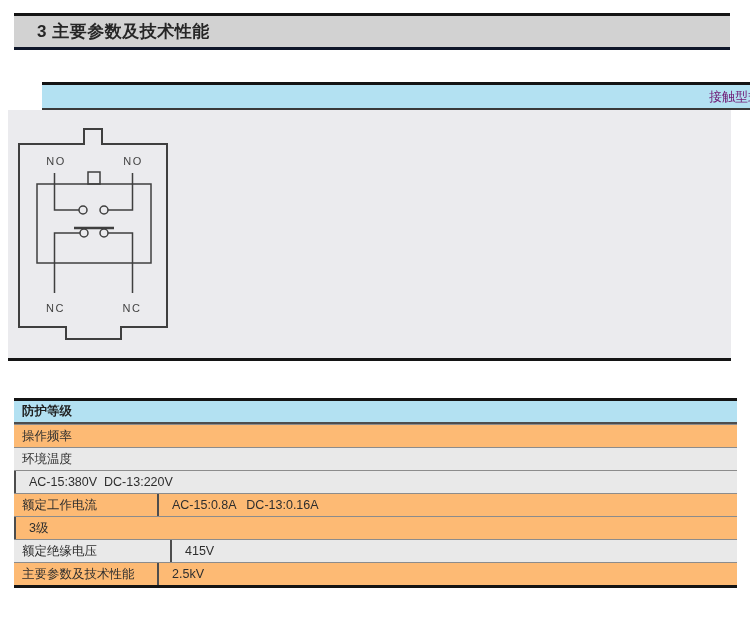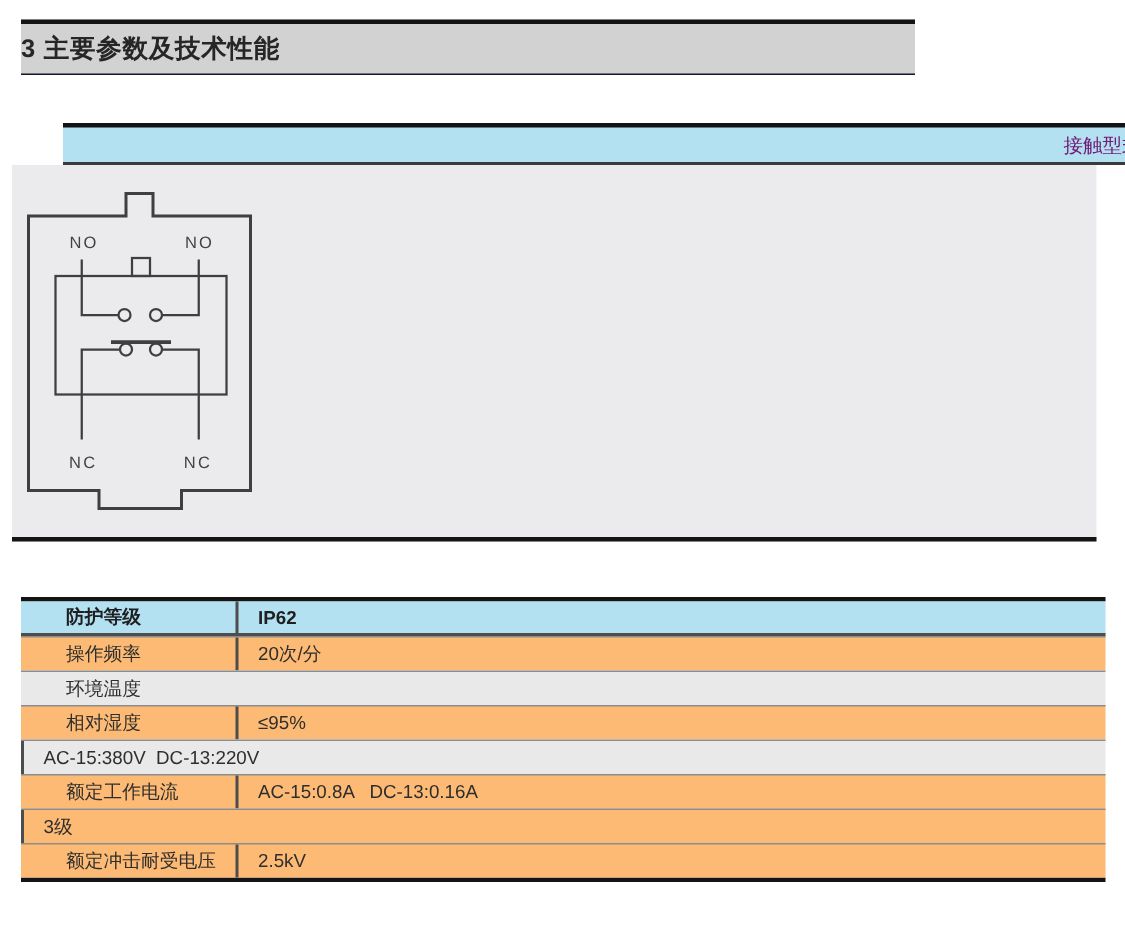--- a/index.html
+++ b/index.html
@@ -2,24 +2,24 @@
 <html><head>
 <meta charset="utf-8">
 <style>
   html,body{margin:0;padding:0;}
   body{
     width:750px;height:634px;background:#ffffff;position:relative;
     font-family:"Liberation Sans","DejaVu Sans",sans-serif;
     -webkit-font-smoothing:antialiased;
   }
   .section-header{
-    position:absolute;left:14px;top:13px;width:596px;height:37px;
+    position:absolute;left:14px;top:13px;width:716px;height:37px;
     box-sizing:border-box;background:#d2d2d2;
-    border-top:3px solid #141414;border-bottom:1px solid #0f172a;
-    display:flex;align-items:center;
+    border-top:3px solid #141414;border-bottom:3px solid #0f172a;
+    display:flex;align-items:center;padding-left:23px;
   }
   .section-title{font-size:17px;font-weight:bold;color:#262626;letter-spacing:0.5px;}
 
   .contact-bar{
     position:absolute;left:14px;top:82px;width:723px;height:28px;
     box-sizing:border-box;background:#b3e1f2;
     border-top:3px solid #141414;border-bottom:2px solid #3a3a3a;
     display:flex;align-items:center;justify-content:flex-end;
     padding-right:4px;font-size:13px;color:#701a75;margin-left:28px;
   }
@@ -46,21 +46,21 @@
     font-size:12.5px;color:#2e2e2e;background:#fdba74;
     border-top:1px solid #8c8c8c;
   }
   .t-row:first-child{border-top:none;}
   .t-row.gray{background:#e9e9e9;gap:13px;}
   .t-header{
     background:#b3e1f2;font-weight:bold;color:#1f1f1f;
     border-bottom:2px solid #4d4d4d;
   }
   .t-param{
-    width:143px;box-sizing:border-box;padding-left:30px;
+    width:143px;box-sizing:border-box;padding-left:8px;
     display:flex;align-items:center;
   }
   .t-value{
     flex:1;box-sizing:border-box;padding-left:13px;
     border-left:2px solid #4d4d4d;
     display:flex;align-items:center;white-space:pre;
   }
 </style>
 </head>
 <body>
@@ -99,42 +99,40 @@
       <path stroke-width="1.5" d="M 90 106 H 114.5 V 166"></path>
 
       <text x="37.5" y="185" text-anchor="middle">NC</text>
       <text x="114" y="185" text-anchor="middle">NC</text>
     </svg>
   </div>
 
   <div class="spec-table">
     <div class="t-row t-header">
       <div class="t-param">防护等级</div>
-      <div class="t-value">IP62</div>
     </div>
     <div class="t-row">
       <div class="t-param">操作频率</div>
-      <div class="t-value">20次/分</div>
     </div>
     <div class="t-row gray">
       <div class="t-param">环境温度</div>
-    </div>
-    <div class="t-row">
-      <div class="t-param">相对湿度</div>
-      <div class="t-value">≤95%</div>
     </div>
     <div class="t-row gray">
       <div class="t-value">AC-15:380V  DC-13:220V</div>
     </div>
     <div class="t-row">
       <div class="t-param">额定工作电流</div>
       <div class="t-value">AC-15:0.8A   DC-13:0.16A</div>
     </div>
     <div class="t-row">
       <div class="t-value">3级</div>
     </div>
+    <div class="t-row gray">
+      <div class="t-param">额定绝缘电压</div>
+      <div class="t-value">415V</div>
+    </div>
     <div class="t-row">
-      <div class="t-param">额定冲击耐受电压</div>
+      <div class="t-param">主要参数及技术性能</div>
       <div class="t-value">2.5kV</div>
     </div>
   </div>
 
 </div>
 
 </body></html>

